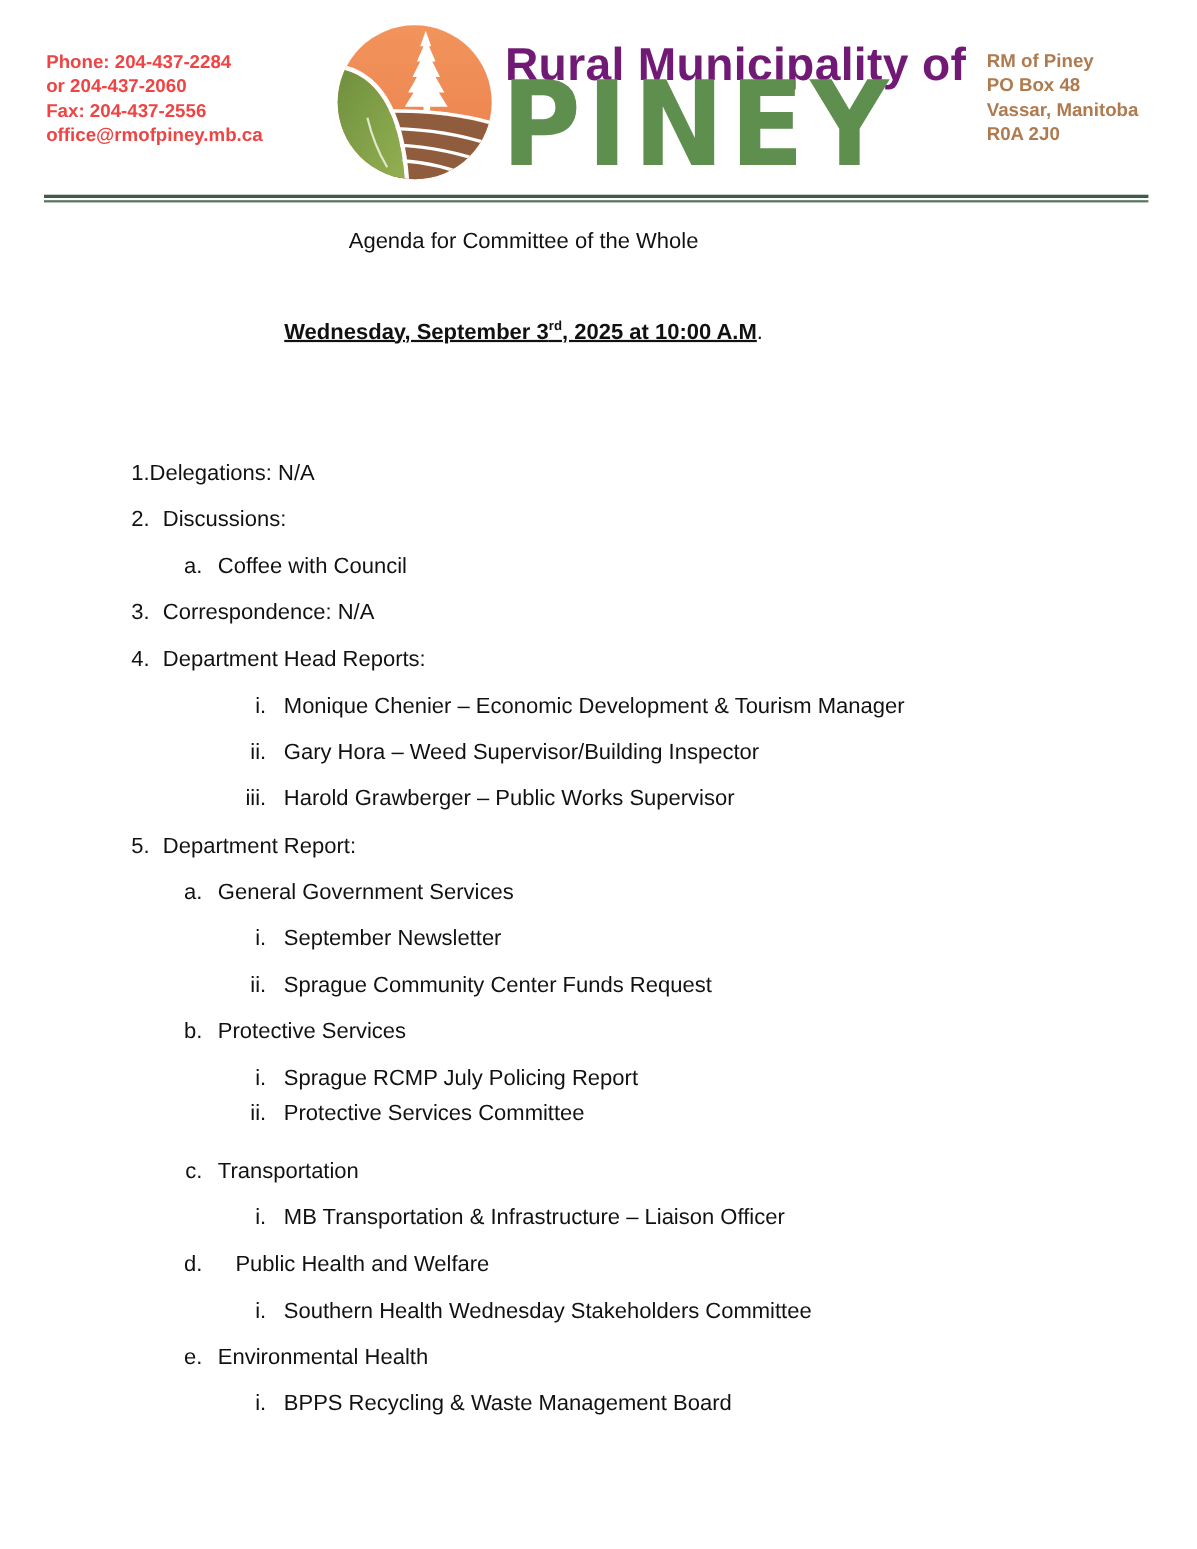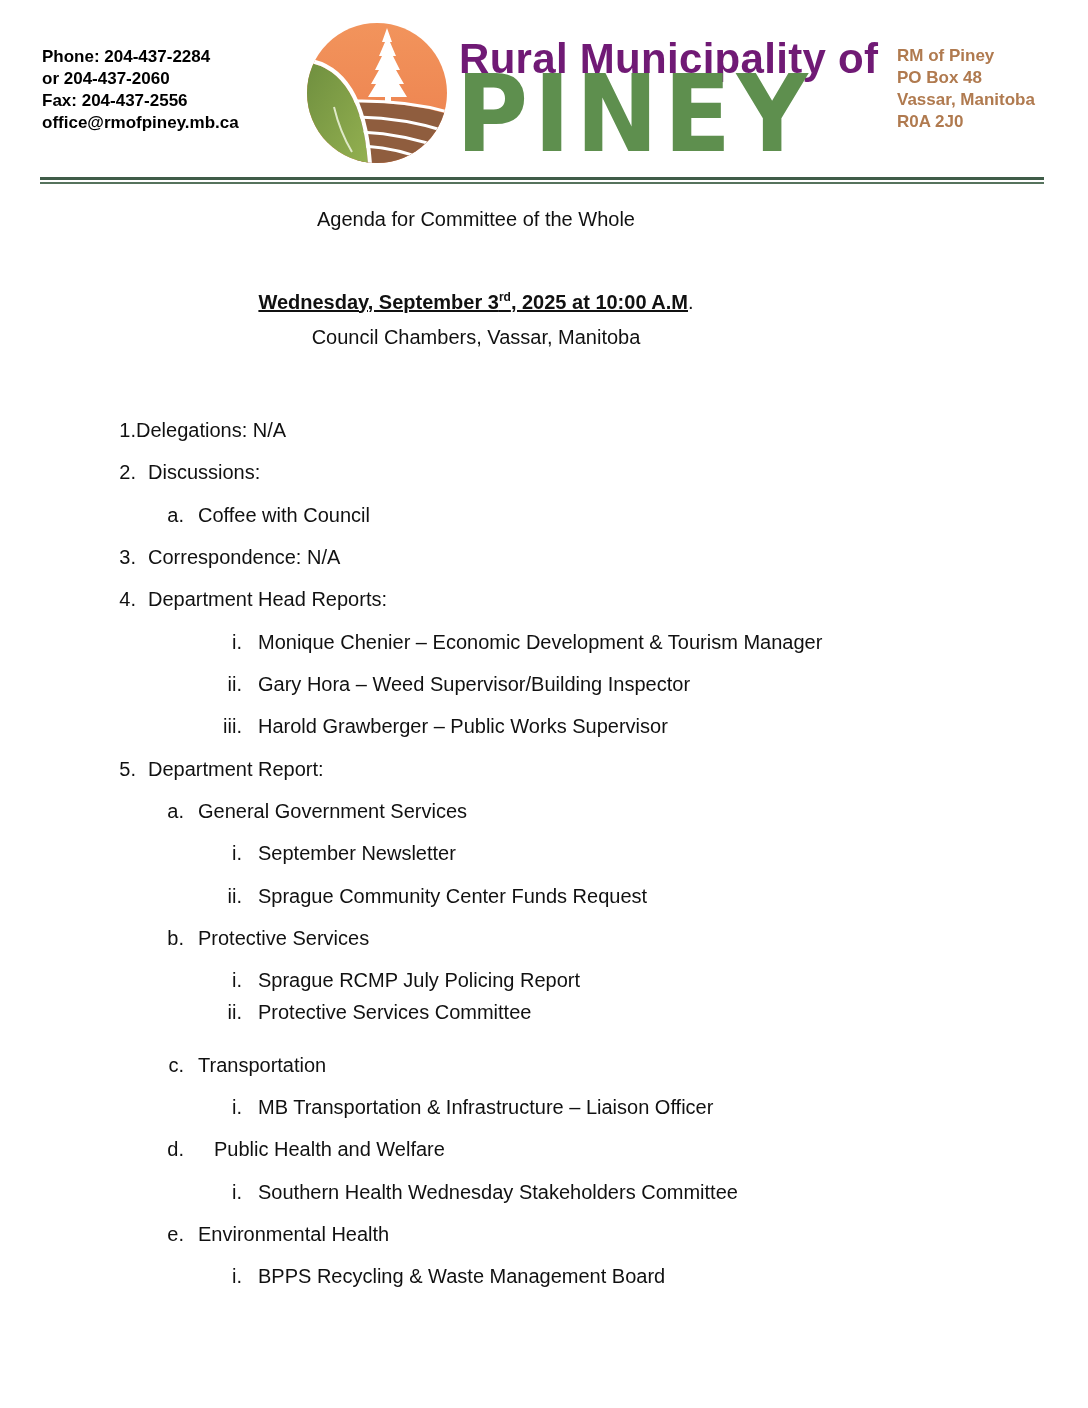--- a/index.html
+++ b/index.html
@@ -1,18 +1,18 @@
 <!DOCTYPE html>
 <html><head>
   <meta charset="utf-8">
   <style>
     html, body { margin: 0; padding: 0; background: #ffffff; }
     body { width: 1088px; height: 1408px; position: relative; overflow: hidden; font-family: "Liberation Sans", sans-serif; color: #111; }
 
-    .contact { position: absolute; left: 42px; top: 46px; color: #000000; font-weight: bold; font-size: 17px; line-height: 22px; font-family: "Liberation Sans", sans-serif; }
+    .contact { position: absolute; left: 42px; top: 46px; color: #ef4444; font-weight: bold; font-size: 17px; line-height: 22px; font-family: "Liberation Sans", sans-serif; }
     .address { position: absolute; left: 897px; top: 45px; color: #b07a4f; font-weight: bold; font-size: 17px; line-height: 22px; font-family: "Liberation Sans", sans-serif; }
     .contact div, .address div { white-space: nowrap; }
 
     .logo { position: absolute; left: 306px; top: 22px; width: 142px; height: 142px; }
     .brand-top { position: absolute; left: 459px; top: 35px; color: #701a75; font-weight: bold; font-size: 42px; letter-spacing: 0.3px; font-family: Liberation Sans, sans-serif; white-space: nowrap; }
     .brand-main { position: absolute; left: 456px; top: 64px; color: #5e8f4e; font-weight: bold; font-size: 107px; line-height: 100px; letter-spacing: 6px; font-family: "DejaVu Sans", sans-serif; white-space: nowrap; transform: scaleX(0.92); transform-origin: left top; }
 
     .rule { position: absolute; left: 40px; width: 1004px; height: 3px; background: #3f5c48; }
     .rule.r1 { top: 177px; }
     .rule.r2 { top: 182px; height: 2px; background: #56735d; }
@@ -78,21 +78,20 @@
   <div>Vassar, Manitoba</div>
   <div>R0A 2J0</div>
 </div>
 
 <div class="rule r1"></div>
 <div class="rule r2"></div>
 
 <div class="title-block">
   <div class="line">Agenda for Committee of the Whole</div>
   <div class="line date"><span class="u"><span>Wednesday, September 3</span><sup>rd</sup><span>, 2025 at 10:00 A.M</span></span><span style="font-weight:normal">.</span></div>
-  <div class="line">Council Chambers, Vassar, Manitoba</div>
 </div>
 
 <div class="agenda">
   <div class="item" style="left:112px; top:418px;"><span class="num" style="width:24px">1.</span><span class="lbl" style="">Delegations: N/A</span></div>
   <div class="item" style="left:112px; top:460px;"><span class="num" style="width:24px">2.</span><span class="lbl" style="margin-left:12px">Discussions:</span></div>
   <div class="item" style="left:160px; top:503px;"><span class="num" style="width:24px">a.</span><span class="lbl" style="margin-left:14px">Coffee with Council</span></div>
   <div class="item" style="left:112px; top:545px;"><span class="num" style="width:24px">3.</span><span class="lbl" style="margin-left:12px">Correspondence: N/A</span></div>
   <div class="item" style="left:112px; top:587px;"><span class="num" style="width:24px">4.</span><span class="lbl" style="margin-left:12px">Department Head Reports:</span></div>
   <div class="item" style="left:210px; top:630px;"><span class="num" style="width:32px">i.</span><span class="lbl" style="margin-left:16px">Monique Chenier – Economic Development &amp; Tourism Manager</span></div>
   <div class="item" style="left:210px; top:672px;"><span class="num" style="width:32px">ii.</span><span class="lbl" style="margin-left:16px">Gary Hora – Weed Supervisor/Building Inspector</span></div>

